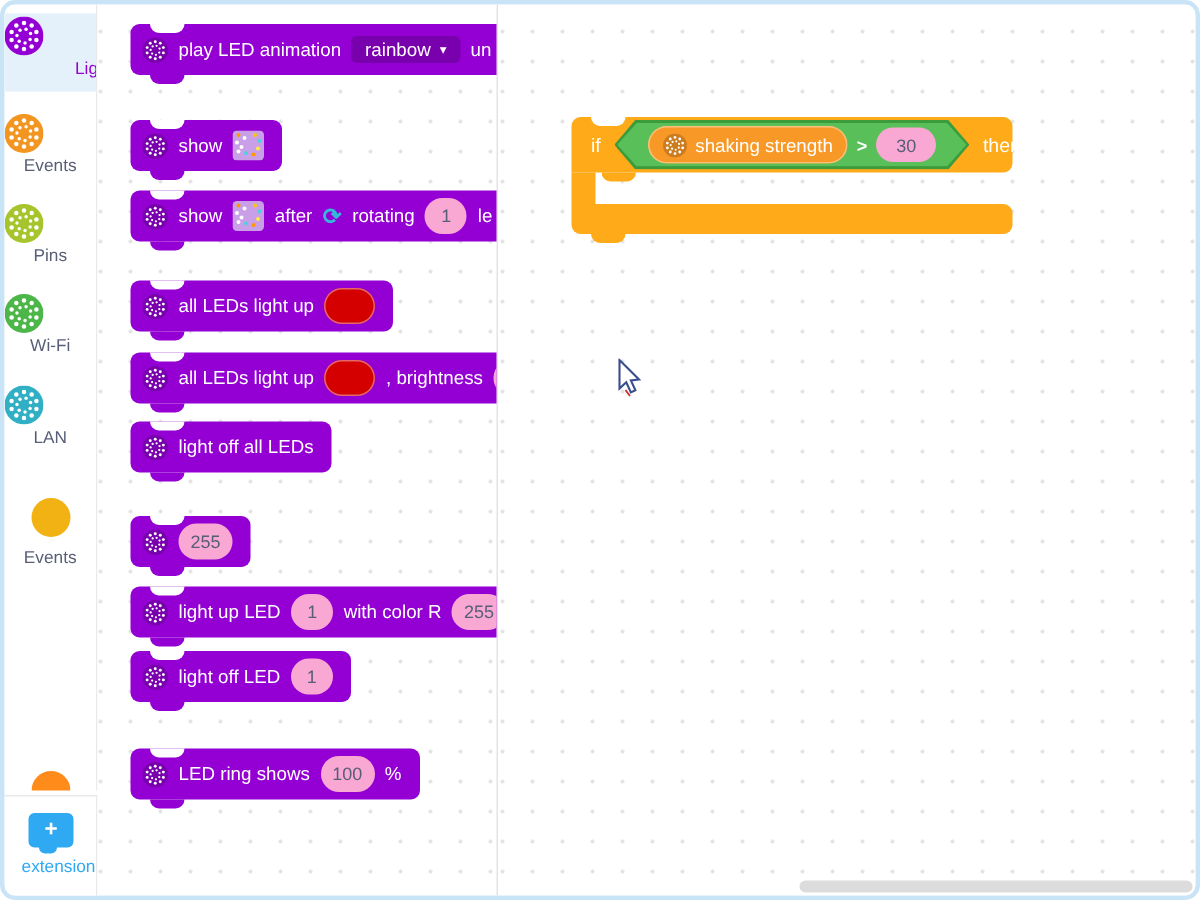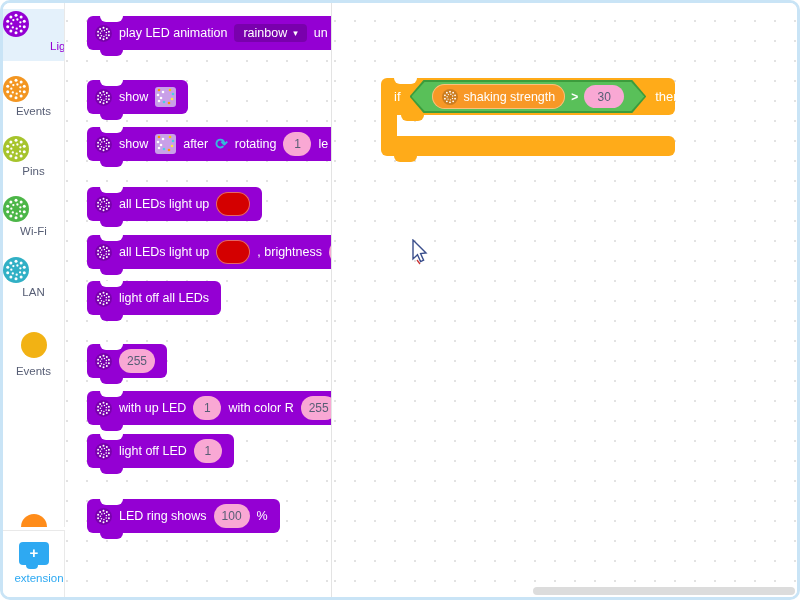--- a/index.html
+++ b/index.html
@@ -480,21 +480,21 @@
             <circle cx="7.89" cy="5.96" r="1.5" fill="#fff"></circle>
             <circle cx="14.39" cy="8.51" r="1.15" fill="#fff"></circle>
             <circle cx="17.38" cy="11.29" r="1.15" fill="#fff"></circle>
             <circle cx="17.07" cy="15.35" r="1.15" fill="#fff"></circle>
             <circle cx="13.70" cy="17.65" r="1.15" fill="#fff"></circle>
             <circle cx="9.80" cy="16.44" r="1.15" fill="#fff"></circle>
             <circle cx="8.31" cy="12.65" r="1.15" fill="#fff"></circle>
             <circle cx="10.36" cy="9.11" r="1.15" fill="#fff"></circle>
           </svg>
         </span>
-      <span>with up LED</span>
+      <span>light up LED</span>
       <span class="oval small">1</span>
       <span>with color R</span>
       <span class="oval">255</span>
     </div>
 
     <div class="blk" style="top:431px">
       <span class="led-icon">
           <svg width="17" height="17" viewBox="0 0 26 26" style="display:block">
     <circle cx="13" cy="13" r="13" fill="rgba(0,0,0,0.18)"></circle>
     <circle cx="13.00" cy="4.30" r="1.5" fill="#fff"></circle>

